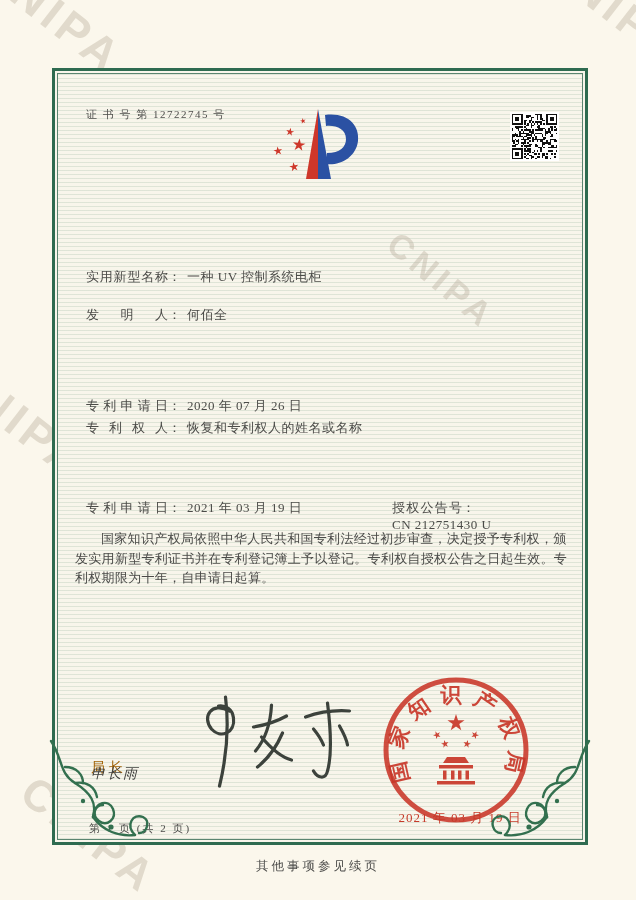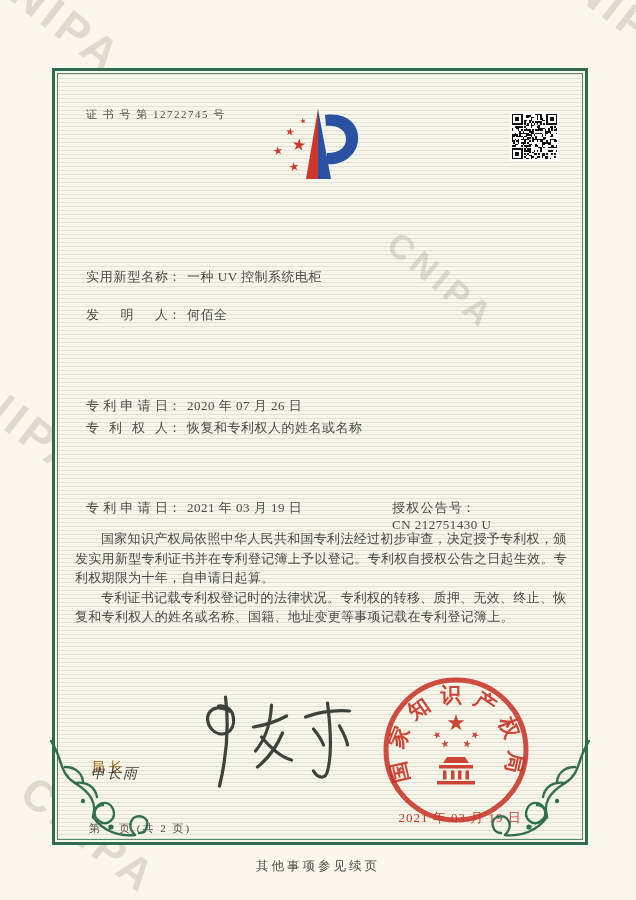--- a/index.html
+++ b/index.html
@@ -419,21 +419,20 @@
       </div>
       <div class="frow r-grant" style="position:absolute;">
         <span class="flabel">专利申请日</span><span class="fcolon">：</span><span class="fvalue">2021 年 03 月 19 日</span>
         <span class="pair2">
           <span class="flabel">授权公告号</span><span class="fcolon">：</span><span class="fvalue">CN 212751430 U</span>
         </span>
       </div>
 
       <div class="paras">
         <p>国家知识产权局依照中华人民共和国专利法经过初步审查，决定授予专利权，颁发实用新型专利证书并在专利登记簿上予以登记。专利权自授权公告之日起生效。专利权期限为十年，自申请日起算。</p>
-        <p>专利证书记载专利权登记时的法律状况。专利权的转移、质押、无效、终止、恢复和专利权人的姓名或名称、国籍、地址变更等事项记载在专利登记簿上。</p>
       </div>
 
       <div class="signer-title">局长</div>
       <div class="signer-name">申长雨</div>
 
       <svg class="sig" width="185" height="105" viewBox="0 0 180 105">
         <g fill="none" stroke="#3C423C" stroke-width="3.2" stroke-linecap="round">
           <path d="M42,20 C24,10 14,26 24,38 C33,48 48,42 46,27 C45,18 38,14 31,15"></path>
           <path d="M38,6 C41,30 40,62 32,95"></path>
           <path d="M84,14 C83,34 78,48 68,60"></path>

